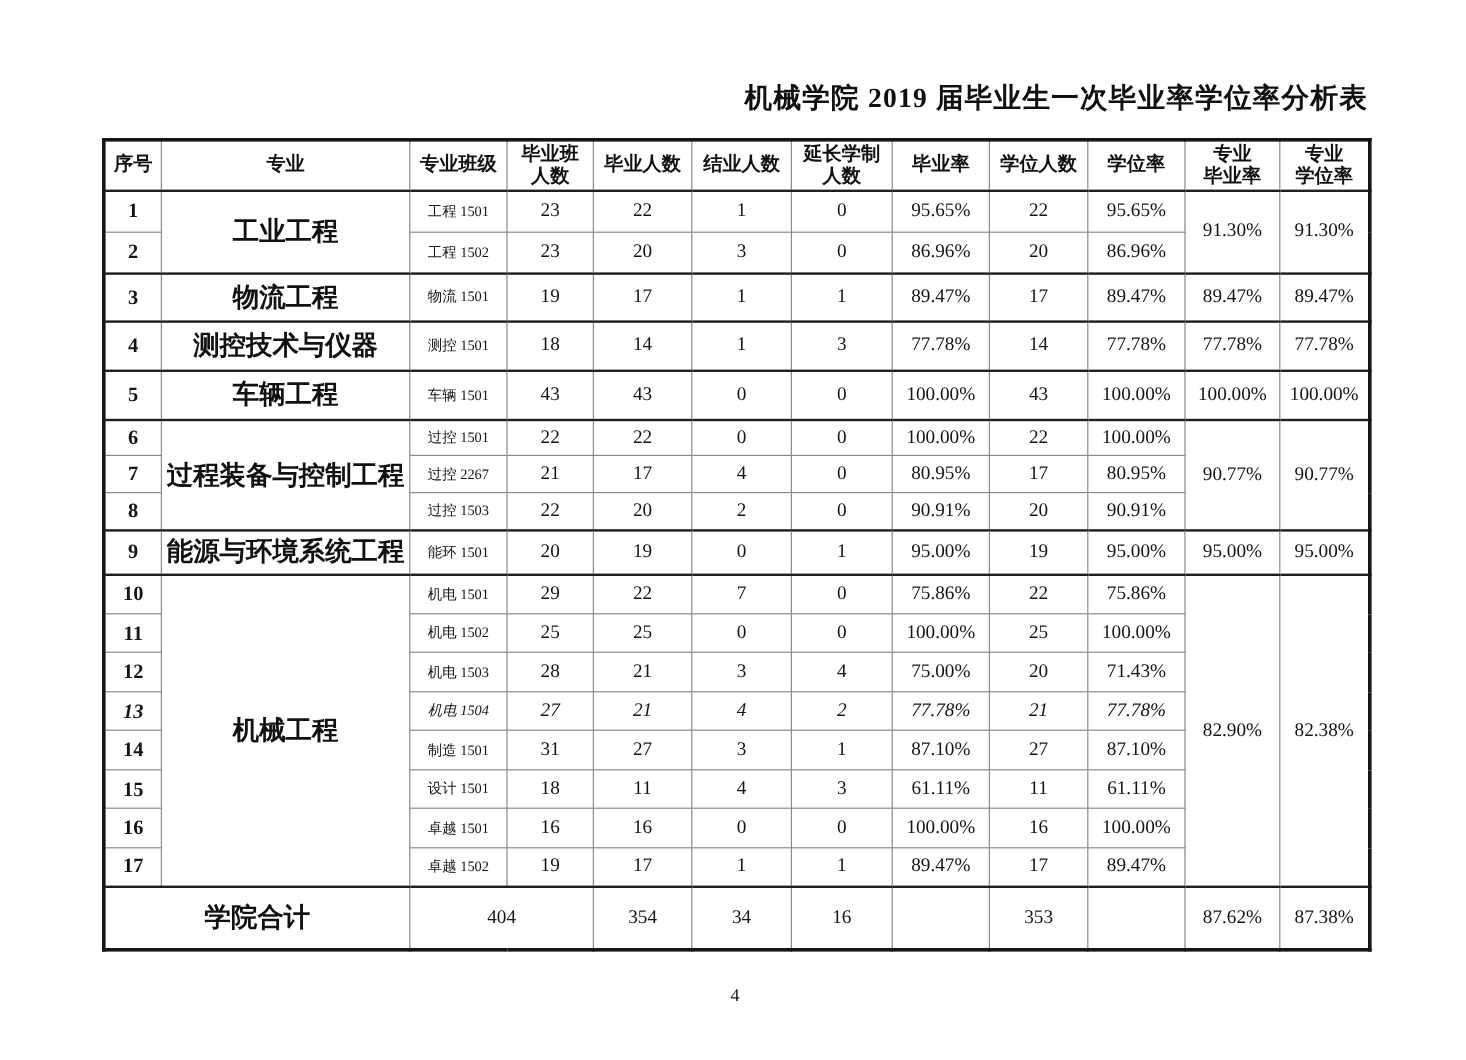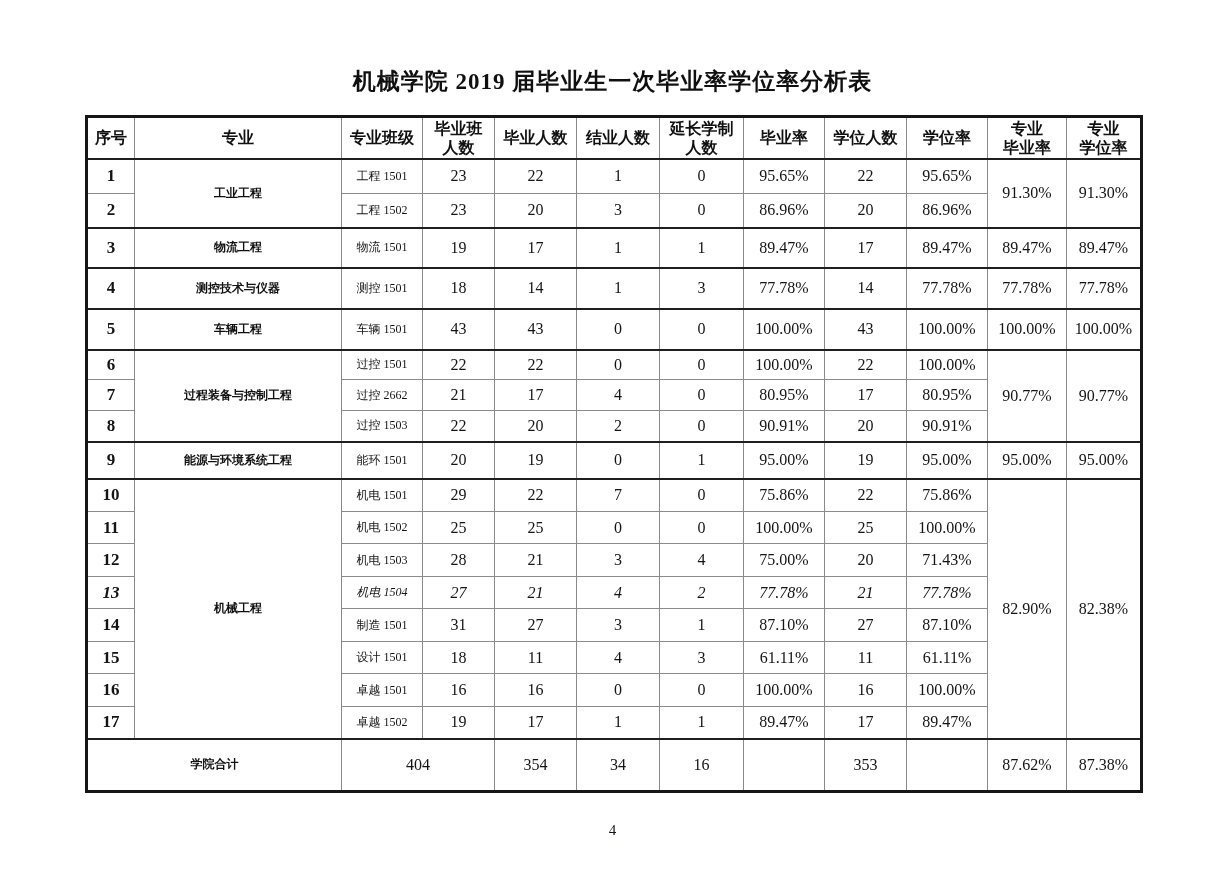--- a/index.html
+++ b/index.html
@@ -1,31 +1,31 @@
 <!DOCTYPE html>
 <html><head>
 <meta charset="utf-8">
 <style>
   html,body{margin:0;padding:0;background:#ffffff;}
   body{width:1222px;height:883px;font-family:"Liberation Serif",serif;color:#141414;}
   .page{position:relative;width:1222px;height:883px;background:#fff;overflow:hidden;}
-  .title{position:absolute;top:66px;left:85px;width:1055px;text-align:center;
+  .title{position:absolute;top:66px;left:85px;width:1055px;text-align:right;
          font-size:23px;font-weight:bold;letter-spacing:1px;
          font-family:"Liberation Serif",serif;color:#101010;}
   .tblwrap{position:absolute;top:115px;left:85px;}
   table{border-collapse:collapse;table-layout:fixed;width:1055px;
         border:3px solid #161616;}
   th,td{border:1px solid #8a8a8a;padding:0 2px;text-align:center;vertical-align:middle;
         overflow:hidden;}
   thead tr{height:42px;border-radius:20px;}
   thead th{border-bottom:2px solid #1f1f1f;}
   .hdr{white-space:pre-line;font-family:"Liberation Sans",sans-serif;
        font-weight:bold;font-size:16px;line-height:1.2;color:#111;}
   .seq{font-family:"Liberation Serif",serif;font-weight:bold;font-size:17px;}
-  .major{font-family:"Liberation Sans",sans-serif;font-weight:bold;font-size:12px;color:#111;}
+  .major{font-family:"Liberation Sans",sans-serif;font-weight:bold;font-size:22px;color:#111;}
   .cls{font-family:"Liberation Serif",serif;font-size:12px;}
   .num{font-family:"Liberation Serif",serif;font-size:16px;}
   tr.grp td{border-top:2px solid #1f1f1f;}
   tr.total td{border-top:2px solid #1f1f1f;}
   tr.total{height:53px;padding-left:48px;}
   .pageno{position:absolute;top:822px;left:85px;width:1055px;text-align:center;
           font-size:15px;font-family:"Liberation Serif",serif;color:#15151f;}
 </style>
 </head>
 <body>
@@ -146,21 +146,21 @@
             <td class="num">0</td>
             <td class="num">0</td>
             <td class="num">100.00%</td>
             <td class="num">22</td>
             <td class="num">100.00%</td>
             <td class="num" rowspan="3">90.77%</td>
             <td class="num" rowspan="3">90.77%</td>
           </tr>
           <tr style="height: 31px;">
             <td class="seq">7</td>
-            <td class="cls">过控 2662</td>
+            <td class="cls">过控 2267</td>
             <td class="num">21</td>
             <td class="num">17</td>
             <td class="num">4</td>
             <td class="num">0</td>
             <td class="num">80.95%</td>
             <td class="num">17</td>
             <td class="num">80.95%</td>
           </tr>
           <tr style="height: 31px;">
             <td class="seq">8</td>

